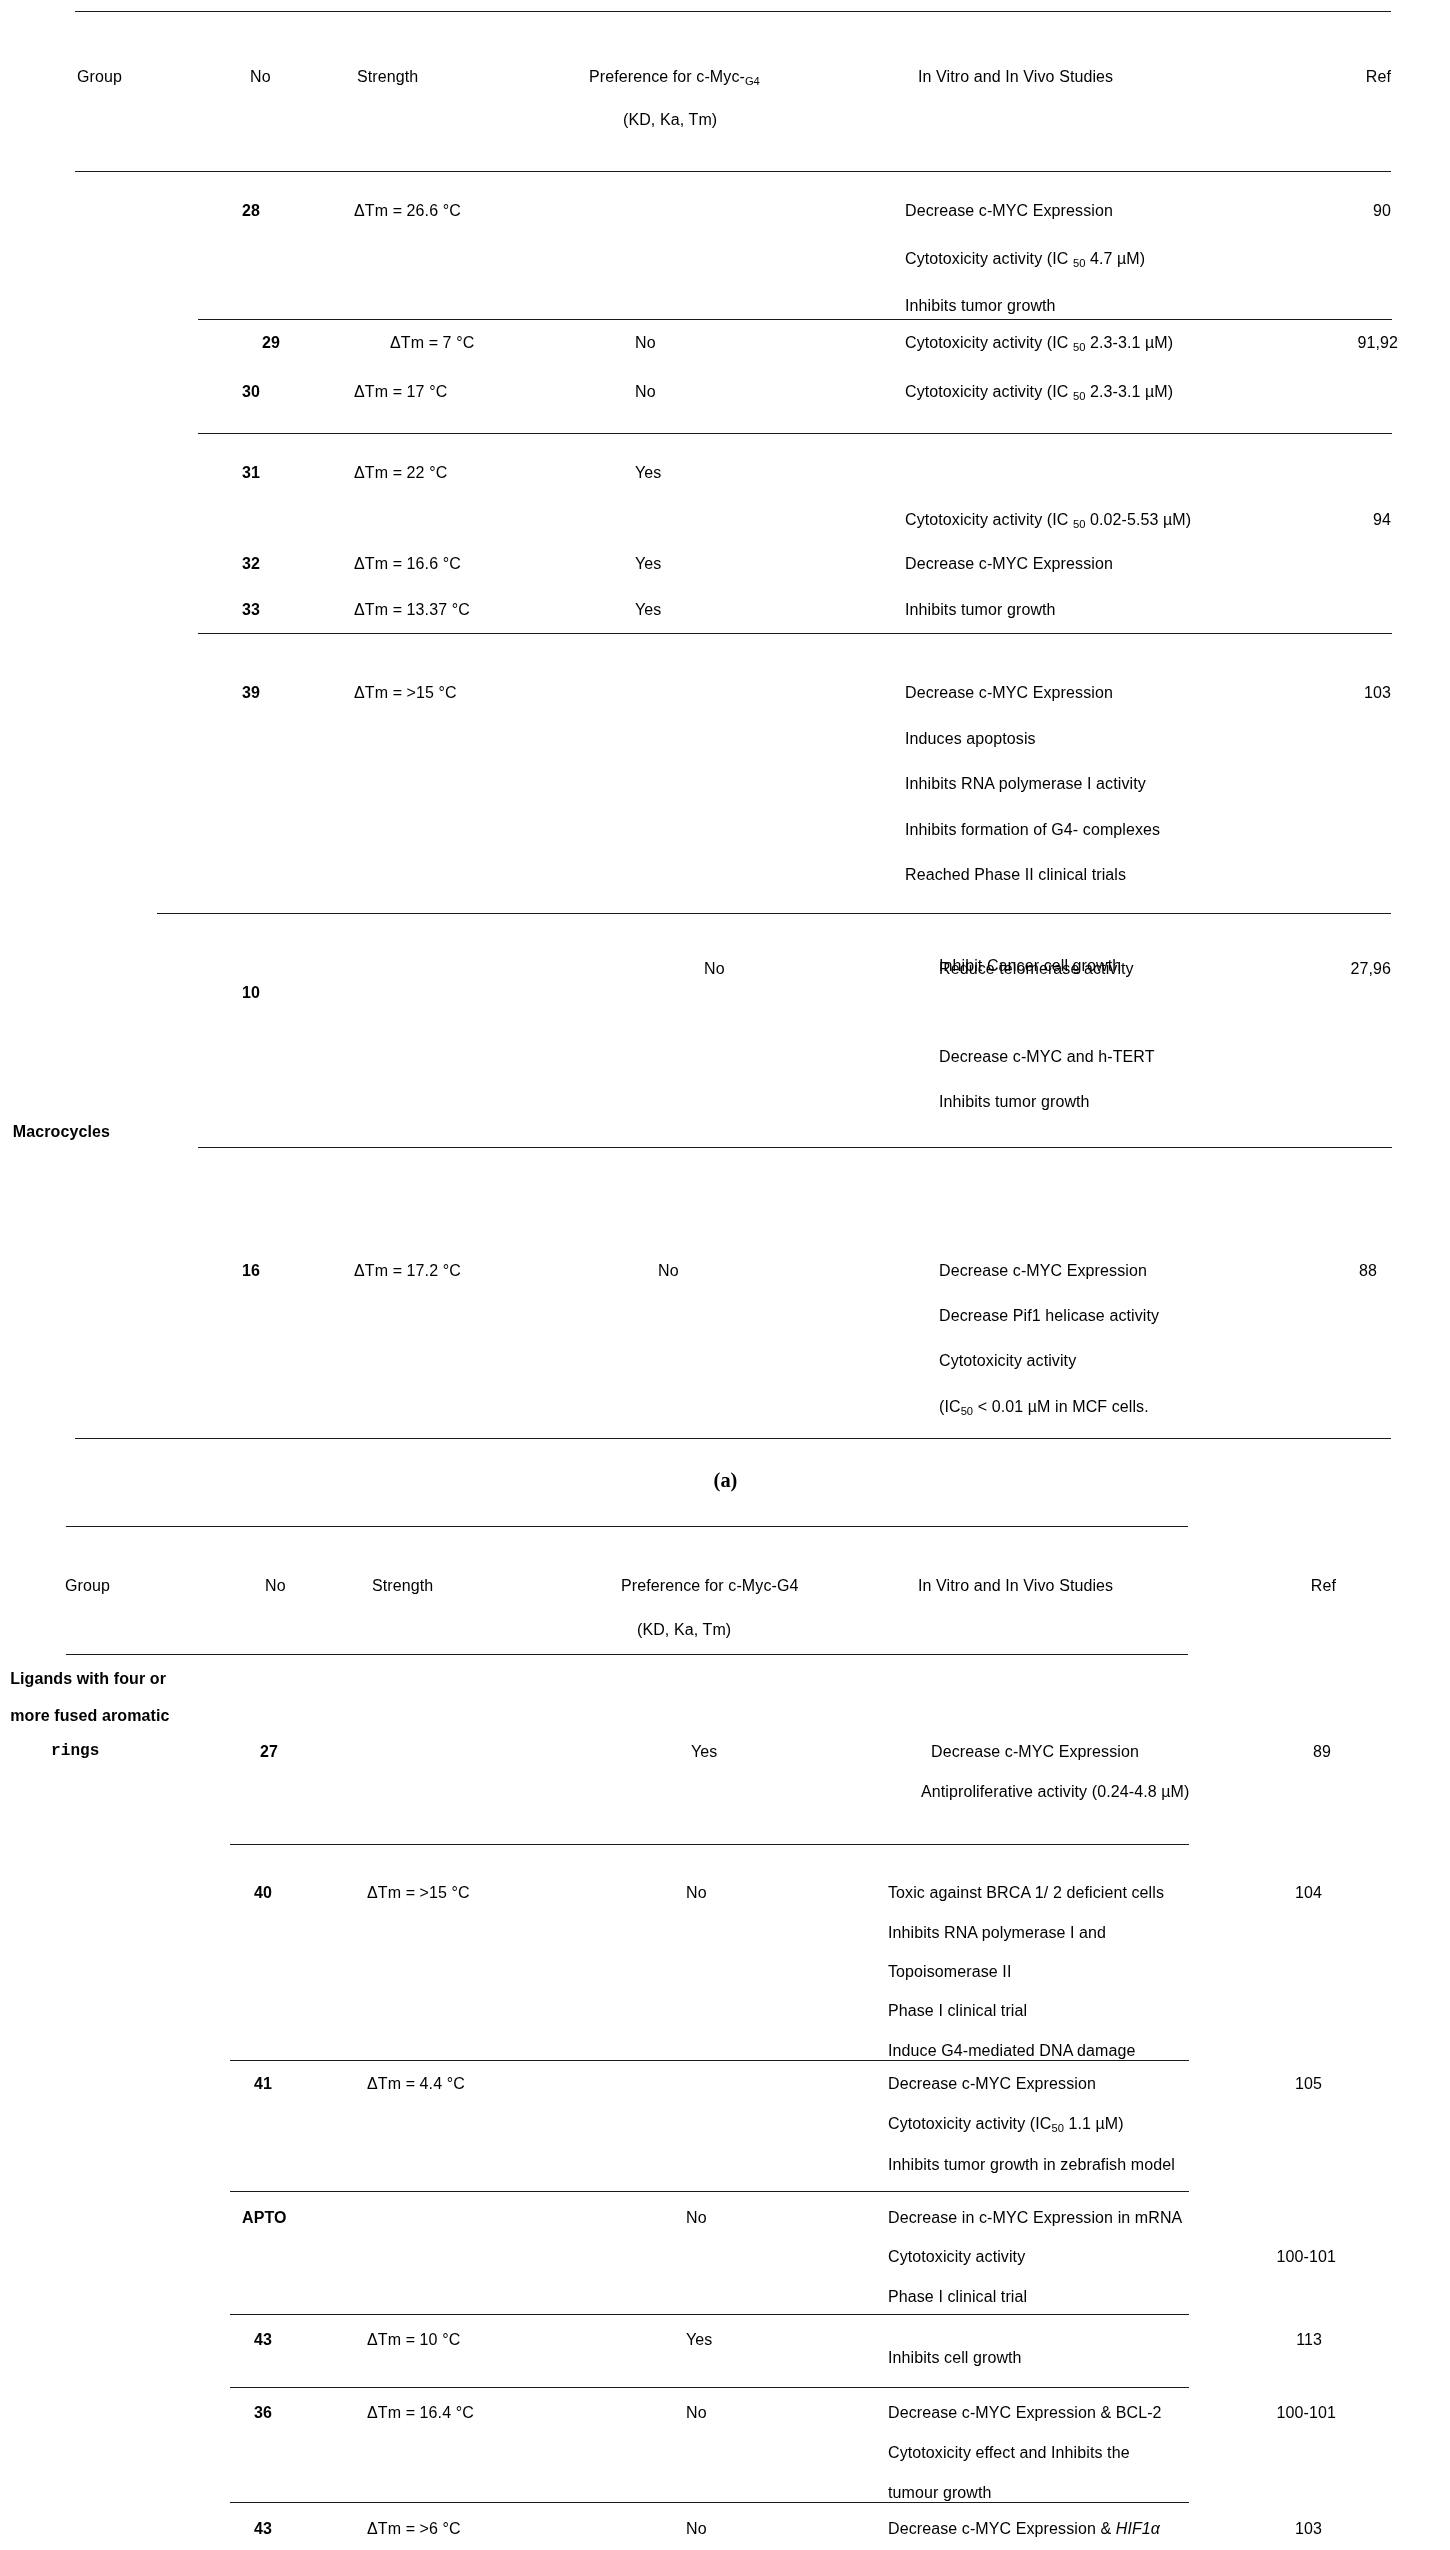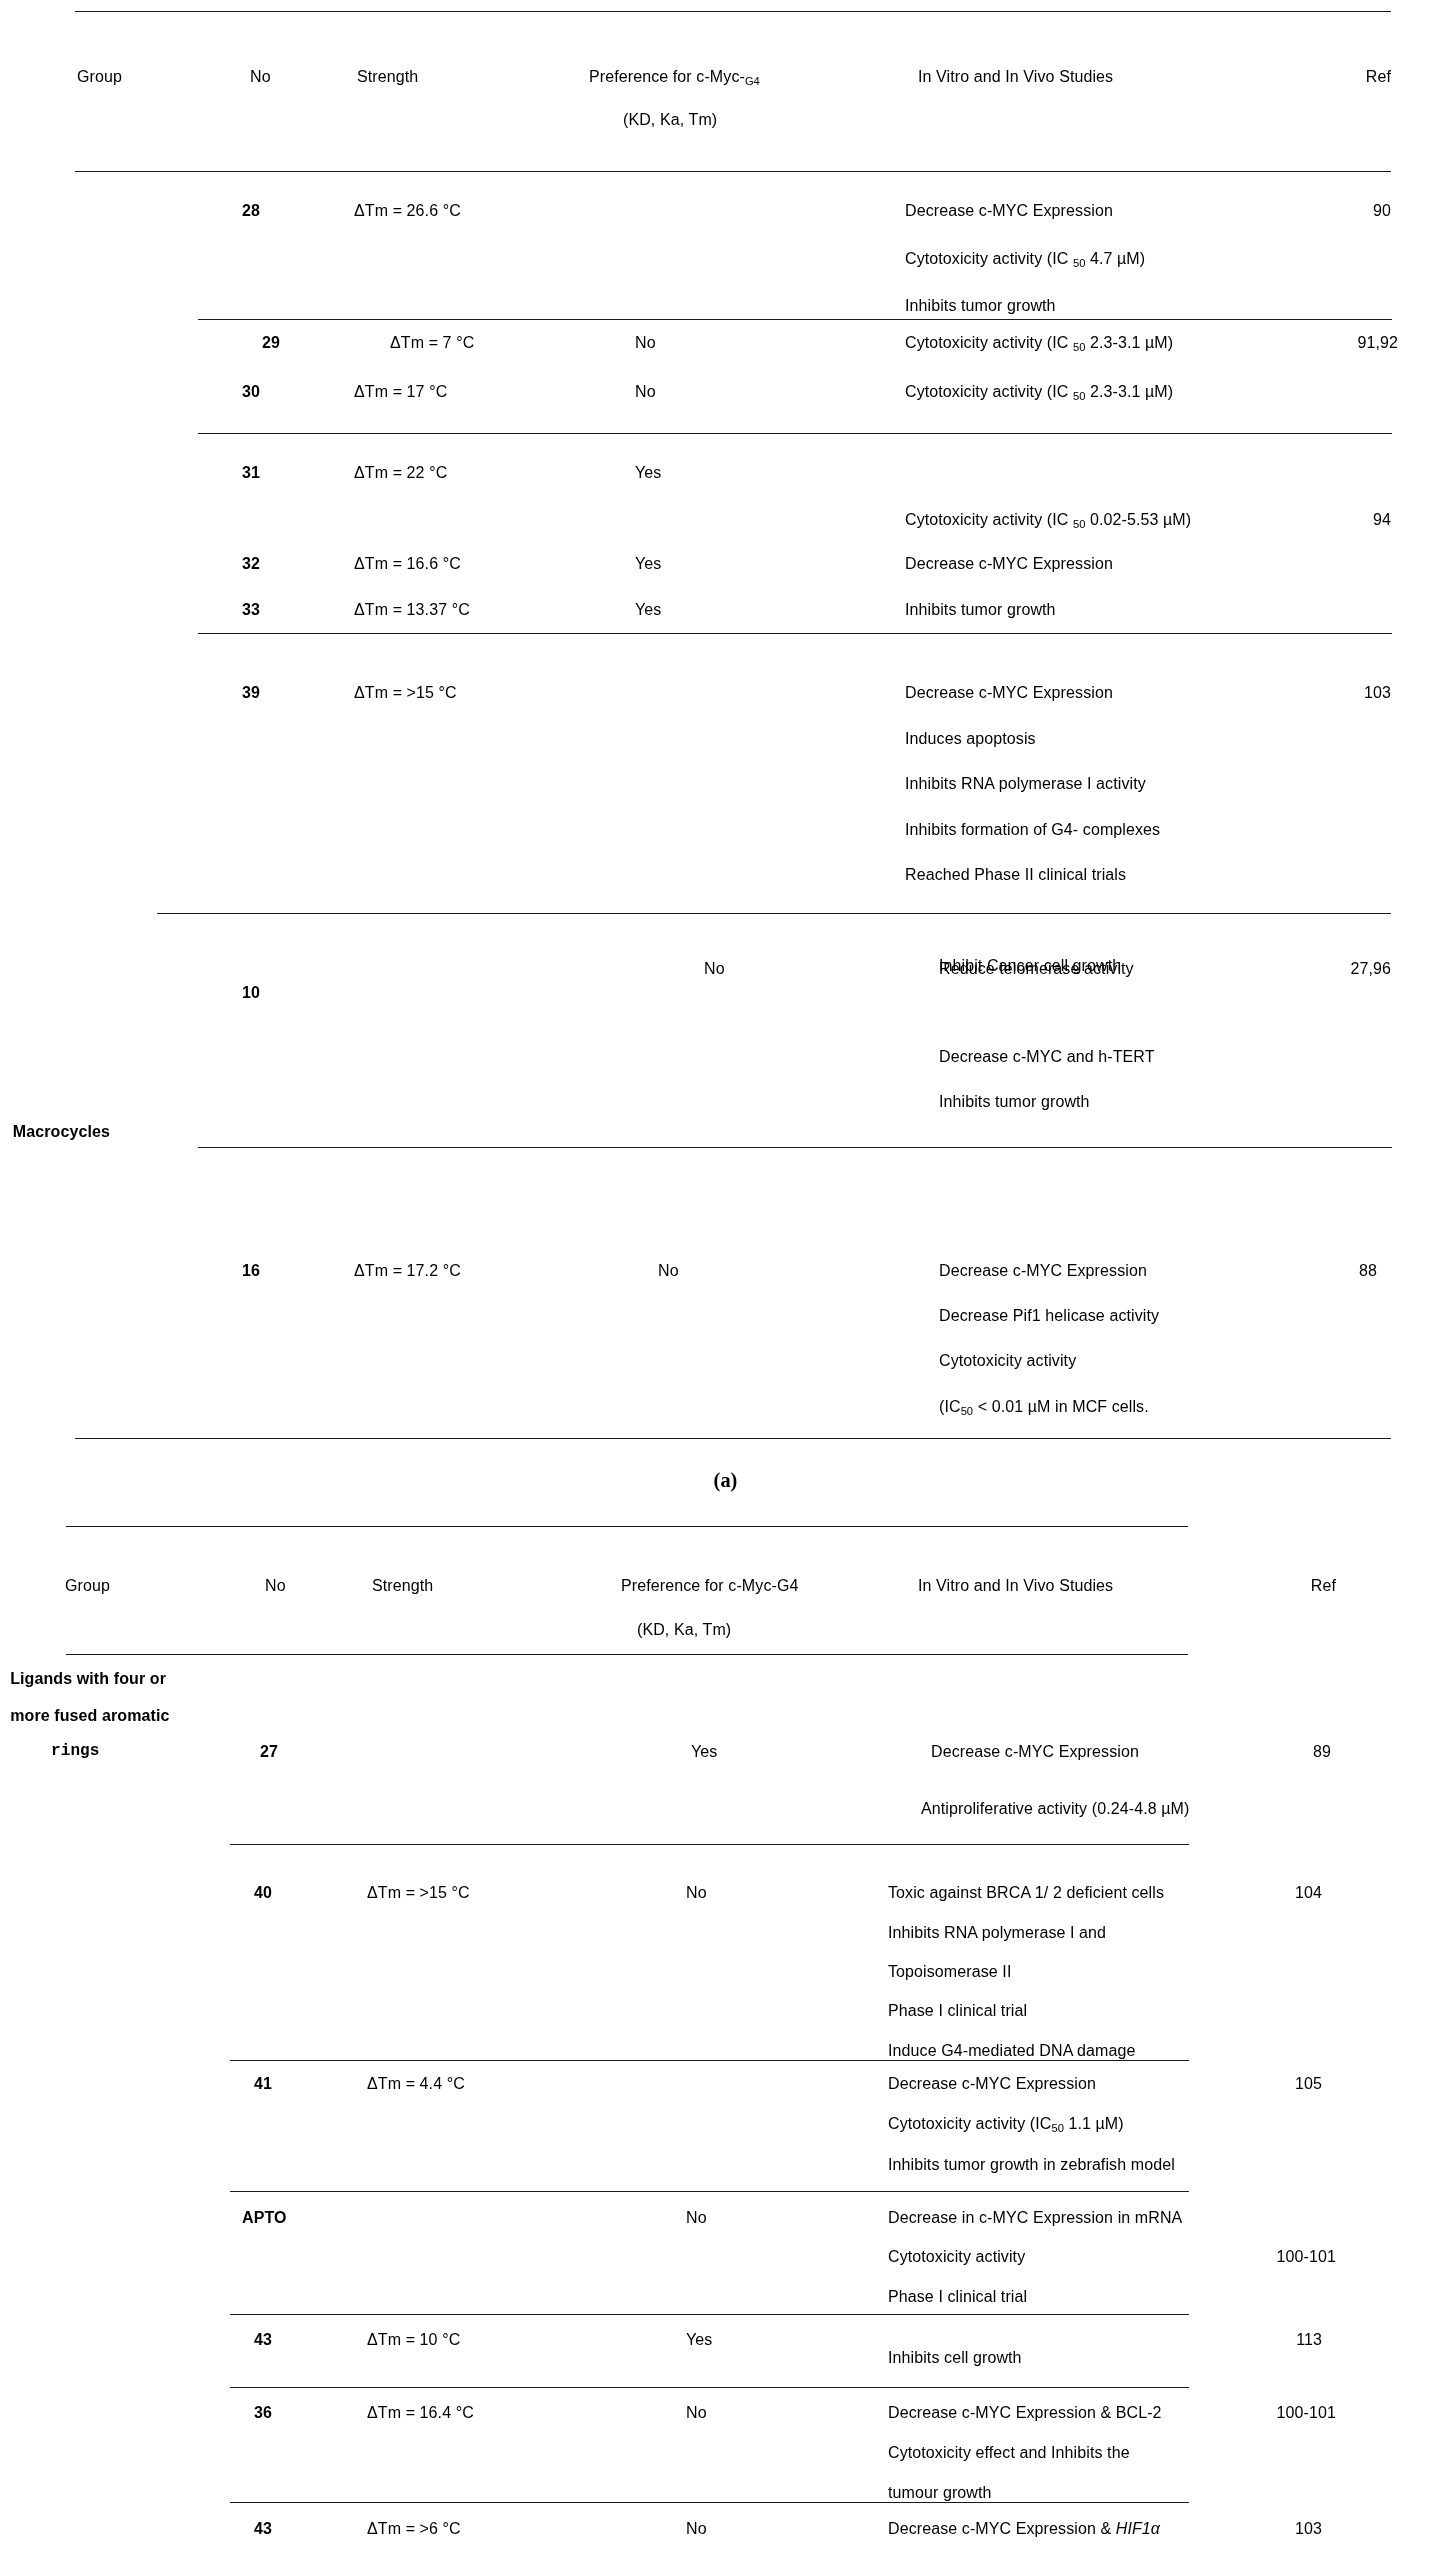--- a/index.html
+++ b/index.html
@@ -186,21 +186,21 @@
 
       <div class="rule" style="top:134px;left:66px;width:1122px;"></div>
 
       <div class="cell bold" style="top:149px;left:10.2px;">Ligands with four or</div>
       <div class="cell bold" style="top:186px;left:10.2px;">more fused aromatic</div>
       <div class="cell bold" style="top:222px;left:51px;font-family:Liberation Mono, monospace;">rings</div>
 
       <div class="cell bold" style="top:222px;left:260px;">27</div>
       <div class="cell" style="top:222px;left:691px;">Yes</div>
       <div class="cell" style="top:222px;left:931px;">Decrease c-MYC Expression</div>
-      <div class="cell" style="top:262px;left:921px;margin-top:17px;">Antiproliferative activity (0.24-4.8 µM)</div>
+      <div class="cell" style="top:262px;left:921px;">Antiproliferative activity (0.24-4.8 µM)</div>
       <div class="cell rt" style="top:222px;left:1331px;">89</div>
 
       <div class="rule thin" style="top:324px;left:230px;width:959px;"></div>
 
       <div class="cell bold" style="top:363px;left:254px;">40</div>
       <div class="cell" style="top:363px;left:367px;">ΔTm = &gt;15 °C</div>
       <div class="cell" style="top:363px;left:686px;">No</div>
       <div class="cell" style="top:363px;left:888px;">Toxic against BRCA 1/ 2 deficient cells</div>
       <div class="cell" style="top:403px;left:888px;">Inhibits RNA polymerase I and</div>
       <div class="cell" style="top:442px;left:888px;">Topoisomerase II</div>

